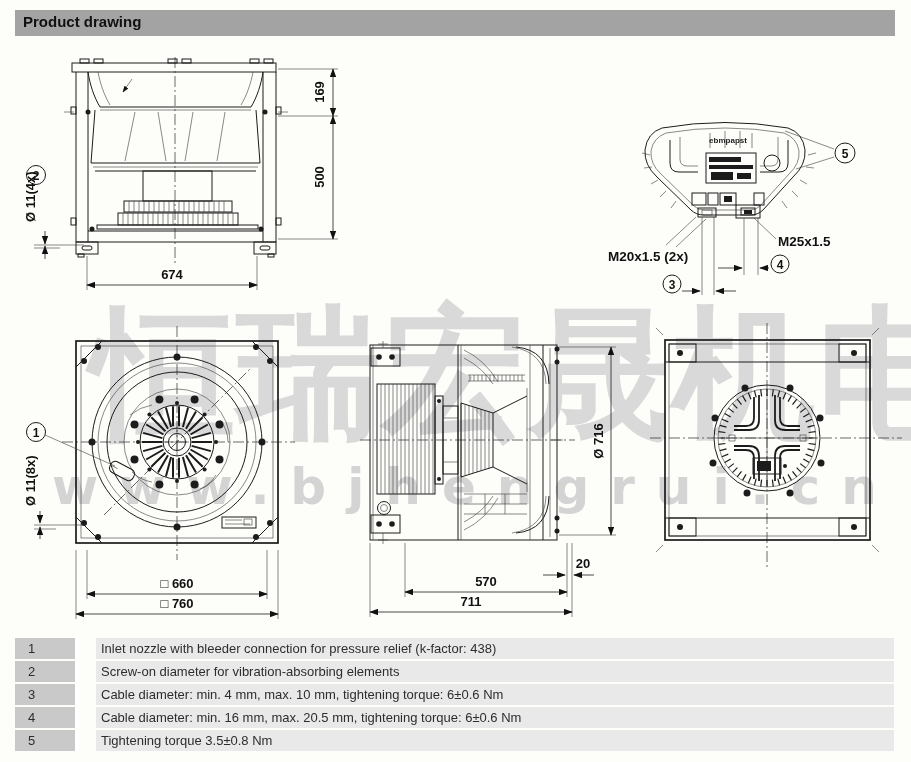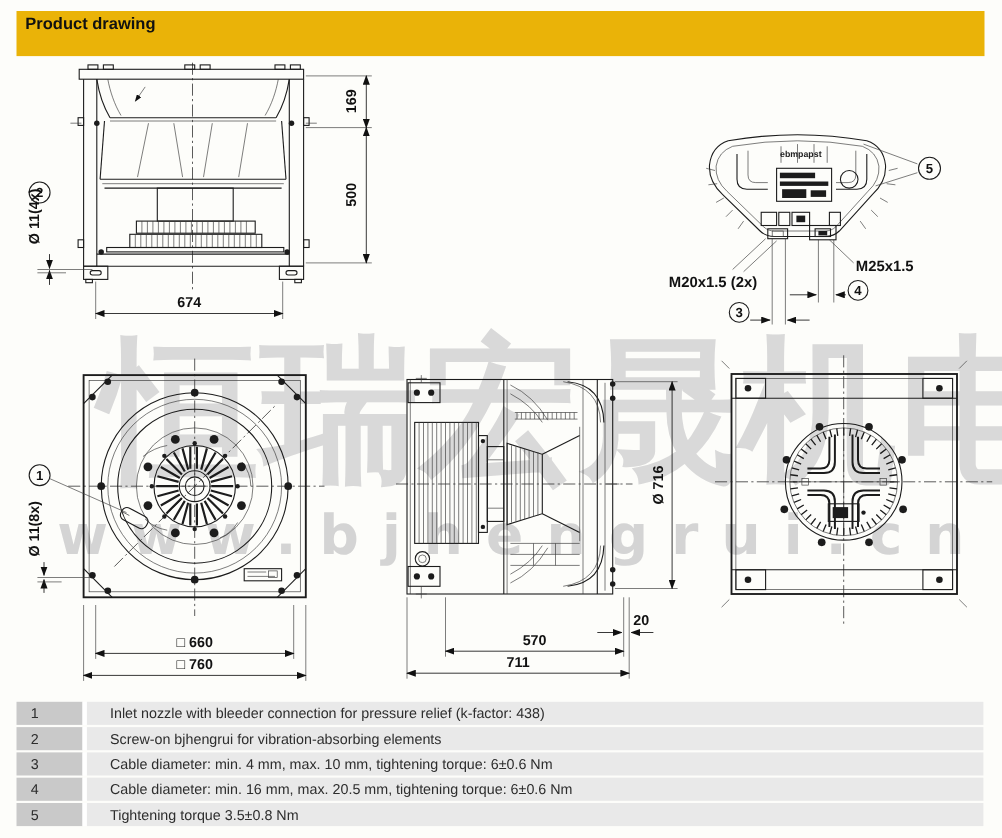--- a/index.html
+++ b/index.html
@@ -2,22 +2,22 @@
 <html><head>
 <meta charset="utf-8">
 <style>
   html,body{margin:0;padding:0;}
   body{
     width:911px;height:762px;position:relative;background:#fdfdfa;
     font-family:"Liberation Sans",sans-serif;overflow:hidden;
   }
   
   .hdr{
-    position:absolute;left:15px;top:10px;width:880px;height:41px;
-    background:#eab308;z-index:3;
+    position:absolute;left:15px;top:10px;width:880px;height:26px;
+    background:#a3a3a3;z-index:3;
   }
   .hdr .t{
     font-size:15px;font-weight:bold;color:#111;line-height:23px;padding-left:8px;
   }
   
   .wm-cn{
     position:absolute;left:92px;top:302px;z-index:1;color:#d9d9d9;
     font-size:143px;font-weight:bold;line-height:1;letter-spacing:2px;white-space:nowrap;
     font-family:"DejaVu Sans",sans-serif;
   }
@@ -41,21 +41,21 @@
   .fl{fill:#1c1c1c;stroke:none;}
   text.d{font:bold 13px "Liberation Sans",sans-serif;fill:#111;}
   text.dl{font:bold 13.5px "Liberation Sans",sans-serif;fill:#111;}
   text.cnum{font:bold 12px "Liberation Sans",sans-serif;fill:#111;}
   text.logo{font:bold 8px "Liberation Sans",sans-serif;fill:#222;}
   
   .legend{position:absolute;left:15px;top:638px;width:879px;z-index:3;}
   .lrow{display:flex;height:21px;margin-bottom:2px;font-size:13px;color:#2d2d2d;}
   .lnum{width:60px;background:#c9c9c9;line-height:21px;padding-left:13px;box-sizing:border-box;}
   .lgap{width:4px;background:#fff;}
-  .ltxt{flex:1;background:#e9e9e9;line-height:21px;padding-left:21px;}
+  .ltxt{flex:1;background:#e9e9e9;line-height:21px;padding-left:5px;margin-left:17px;}
 </style>
 </head>
 <body>
 
 <div class="hdr">
   <div class="t">Product drawing</div>
 </div>
 
 <div class="wm-cn">恒瑞宏晟机电</div>
 <div class="wm-url">www.bjhengrui.cn</div>
@@ -455,21 +455,21 @@
 
 <div class="legend">
   <div class="lrow">
     <div class="lnum">1</div>
       <div class="lgap"></div>
     <div class="ltxt">Inlet nozzle with bleeder connection for pressure relief (k-factor: 438)</div>
   </div>
   <div class="lrow">
     <div class="lnum">2</div>
       <div class="lgap"></div>
-    <div class="ltxt">Screw-on bjhengrui for vibration-absorbing elements</div>
+    <div class="ltxt">Screw-on diameter for vibration-absorbing elements</div>
   </div>
   <div class="lrow">
     <div class="lnum">3</div>
       <div class="lgap"></div>
     <div class="ltxt">Cable diameter: min. 4 mm, max. 10 mm, tightening torque: 6±0.6 Nm</div>
   </div>
   <div class="lrow">
     <div class="lnum">4</div>
       <div class="lgap"></div>
     <div class="ltxt">Cable diameter: min. 16 mm, max. 20.5 mm, tightening torque: 6±0.6 Nm</div>

